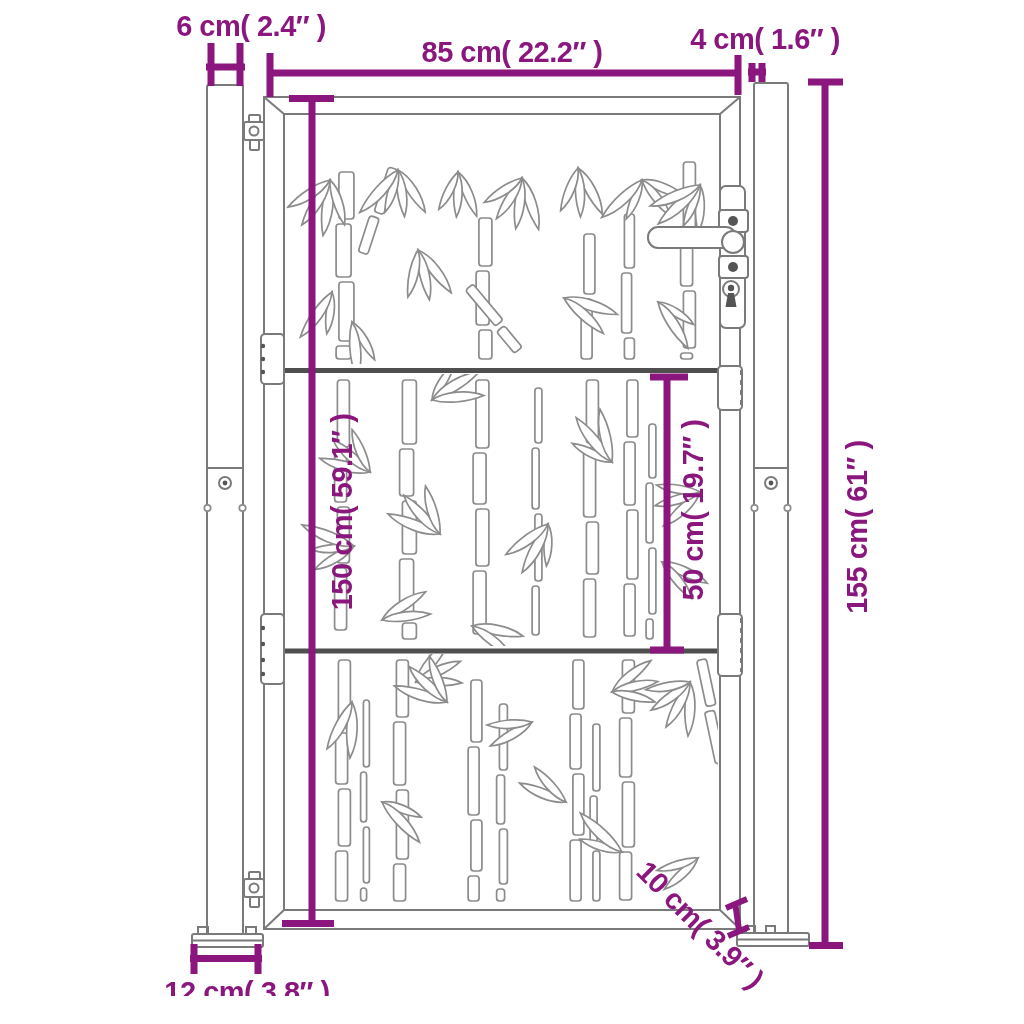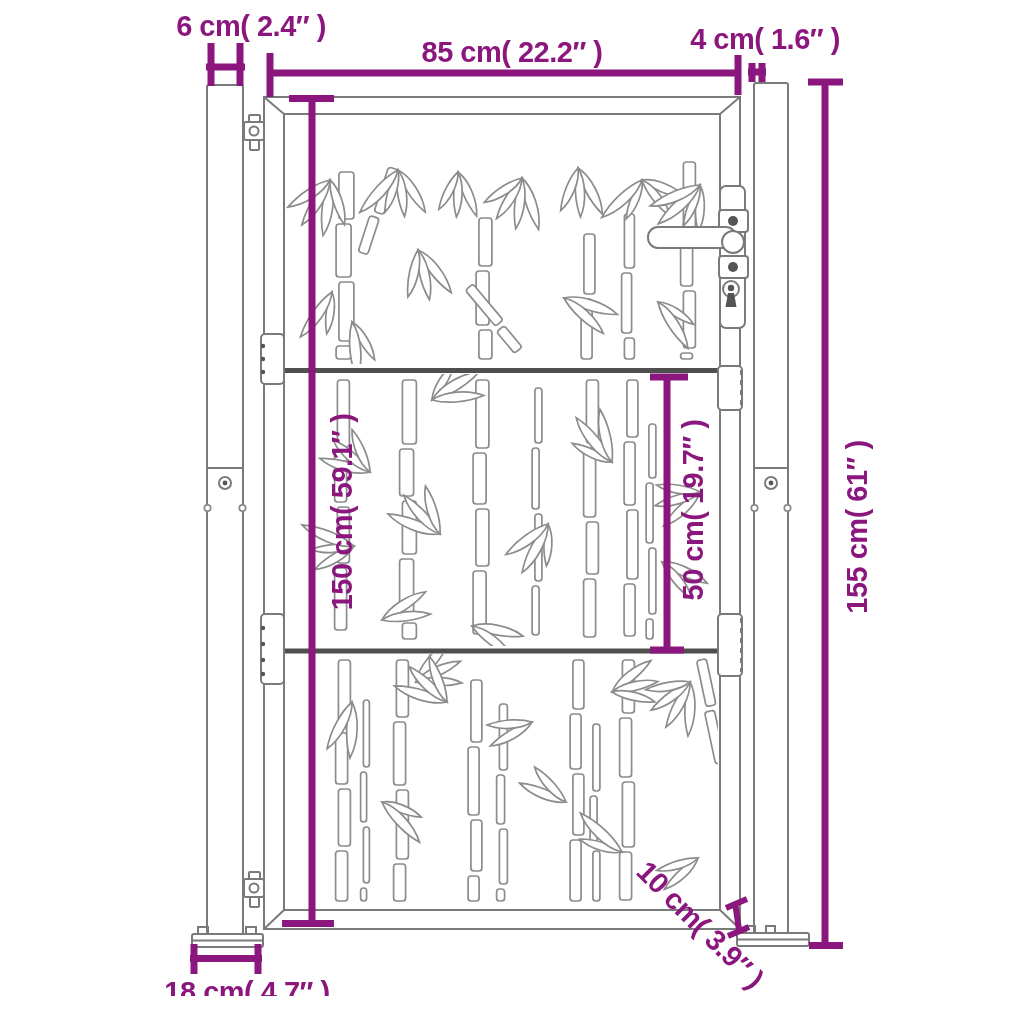--- a/index.html
+++ b/index.html
@@ -344,14 +344,14 @@
     </g>
   </svg>
 
   <div class="dim-label" style="left:251px;top:26px;transform:translate(-50%,-50%);">6 cm( 2.4″ )</div>
   <div class="dim-label" style="left:512px;top:52px;transform:translate(-50%,-50%);">85 cm( 22.2″ )</div>
   <div class="dim-label" style="left:765px;top:39px;transform:translate(-50%,-50%);">4 cm( 1.6″ )</div>
   <div class="dim-label" style="left:342px;top:512px;transform:translate(-50%,-50%) rotate(-90deg);">150 cm( 59.1″ )</div>
   <div class="dim-label" style="left:693px;top:510px;transform:translate(-50%,-50%) rotate(-90deg);">50 cm( 19.7″ )</div>
   <div class="dim-label" style="left:857px;top:527px;transform:translate(-50%,-50%) rotate(-90deg);">155 cm( 61″ )</div>
   <div class="dim-label" style="left:700px;top:925px;transform:translate(-50%,-50%) rotate(45deg);">10 cm( 3.9″ )</div>
-  <div class="dim-label" style="left:247px;top:992px;transform:translate(-50%,-50%);">18 cm( 4.7″ )</div>
+  <div class="dim-label" style="left:247px;top:992px;transform:translate(-50%,-50%);">12 cm( 3.8″ )</div>
 </div>
 
 </body></html>

